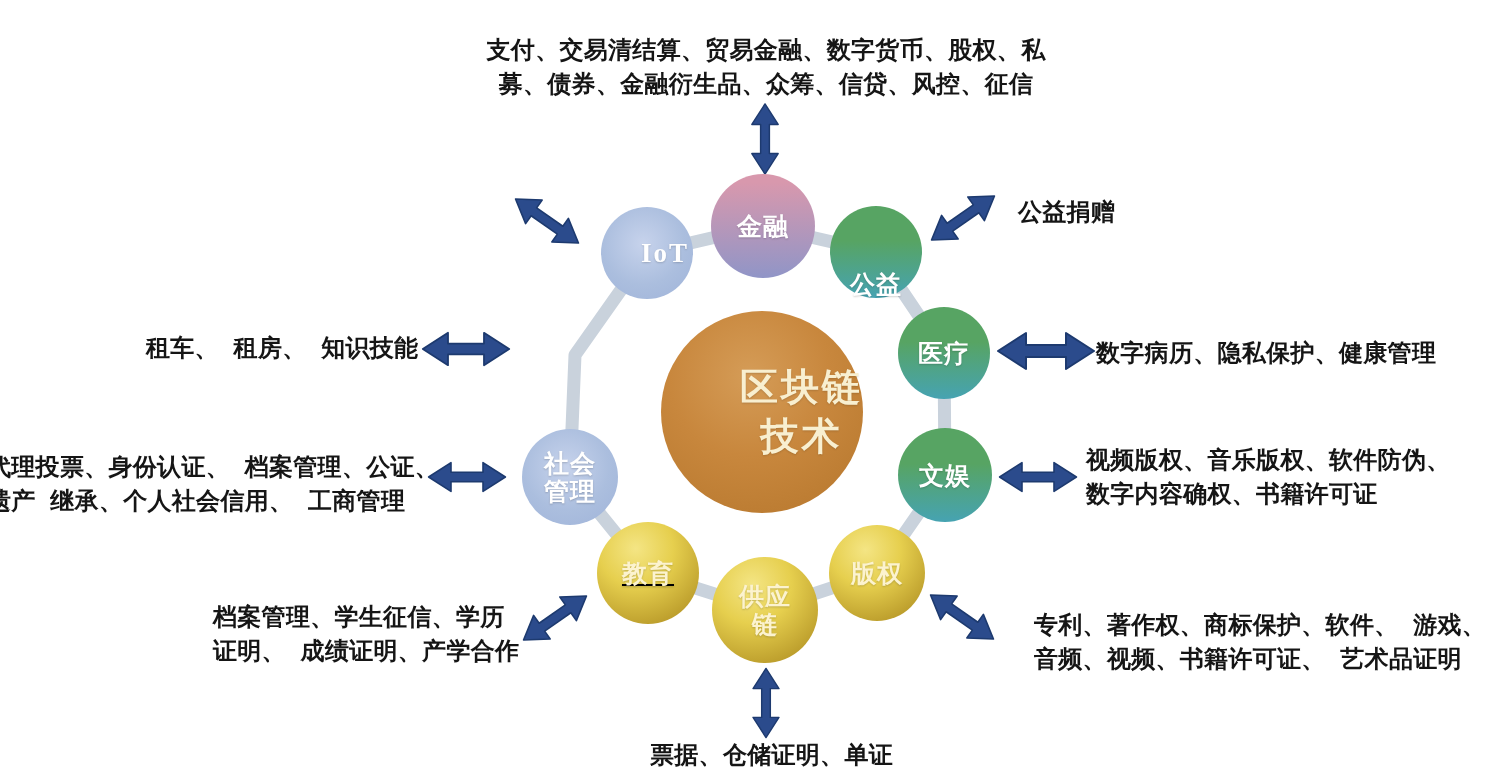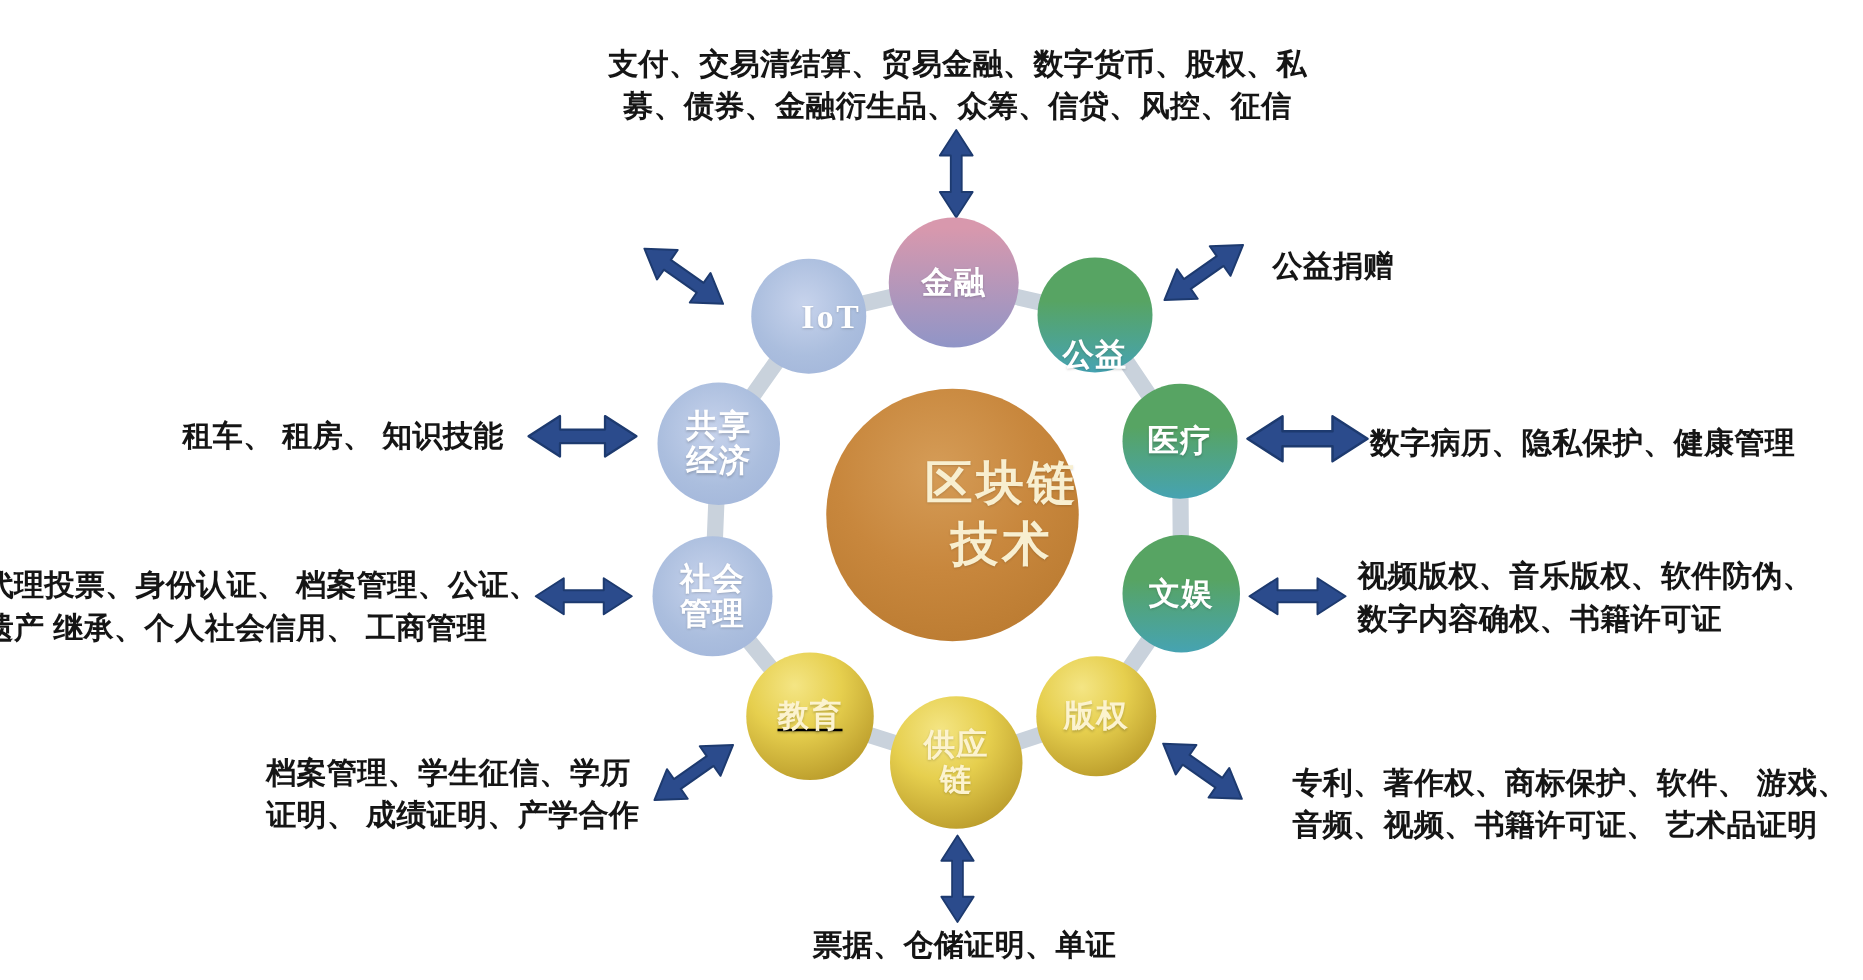--- a/index.html
+++ b/index.html
@@ -36,21 +36,21 @@
   }
   .center-node .label{
     white-space:pre-line;text-align:center;color:var(--center-label,#f8efd0);
     font-size:38px;font-weight:700;line-height:1.3;letter-spacing:3px;
     text-shadow:0 1px 2px rgba(0,0,0,0.15);
   }
 
   .annotation{
     position:absolute;z-index:3;white-space:pre-line;
     color:var(--annotation-text,#151515);font-size:24px;font-weight:600;
-    line-height:1.4;letter-spacing:0.3px;
+    line-height:1.4;letter-spacing:0.3px;font-family:Liberation Mono, monospace;
   }
   .annotation.centered{text-align:center;width:640px;}
 </style>
 </head>
 <body>
 
 <div class="canvas">
 
   <svg class="links-layer" width="1490" height="784" viewBox="0 0 1490 784">
     <defs>
@@ -93,24 +93,20 @@
     <span class="label">供应
 链</span>
   </div>
   <div class="node theme-gold" style="left:597px;top:522px;width:102px;height:102px;text-decoration:underline;">
     <span class="label">教育</span>
   </div>
   <div class="node theme-blue" style="left:522px;top:429px;width:96px;height:96px;">
     <span class="label">社会
 管理</span>
   </div>
-  <div class="node theme-blue" style="left:526px;top:306px;width:98px;height:98px;">
-    <span class="label">共享
-经济</span>
-  </div>
   <div class="node theme-blue" style="left:601px;top:207px;width:92px;height:92px;">
     <span class="label serif">IoT</span>
   </div>
 
   <div class="annotation centered" style="left:446px;top:35px;">支付、交易清结算、贸易金融、数字货币、股权、私
 募、债券、金融衍生品、众筹、信贷、风控、征信</div>
   <div class="annotation" style="left:1018px;top:181px;margin-top:16px;">公益捐赠</div>
   <div class="annotation" style="left:1096px;top:338px;">数字病历、隐私保护、健康管理</div>
   <div class="annotation" style="left:1086px;top:445px;">视频版权、音乐版权、软件防伪、
 数字内容确权、书籍许可证</div>

